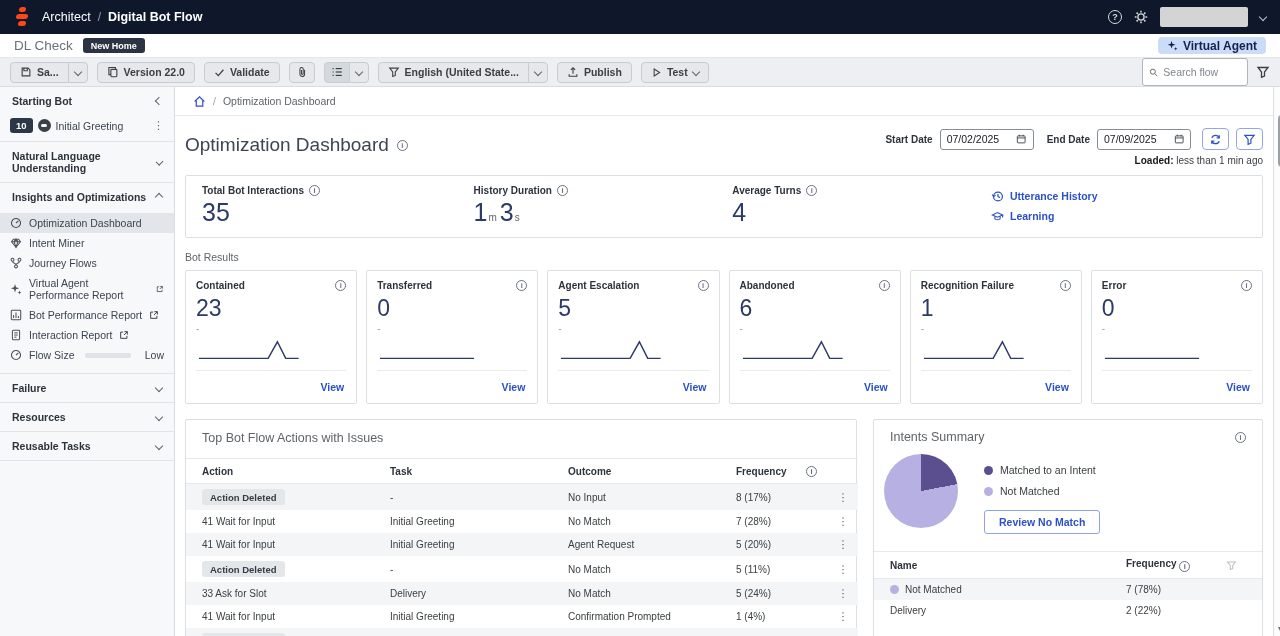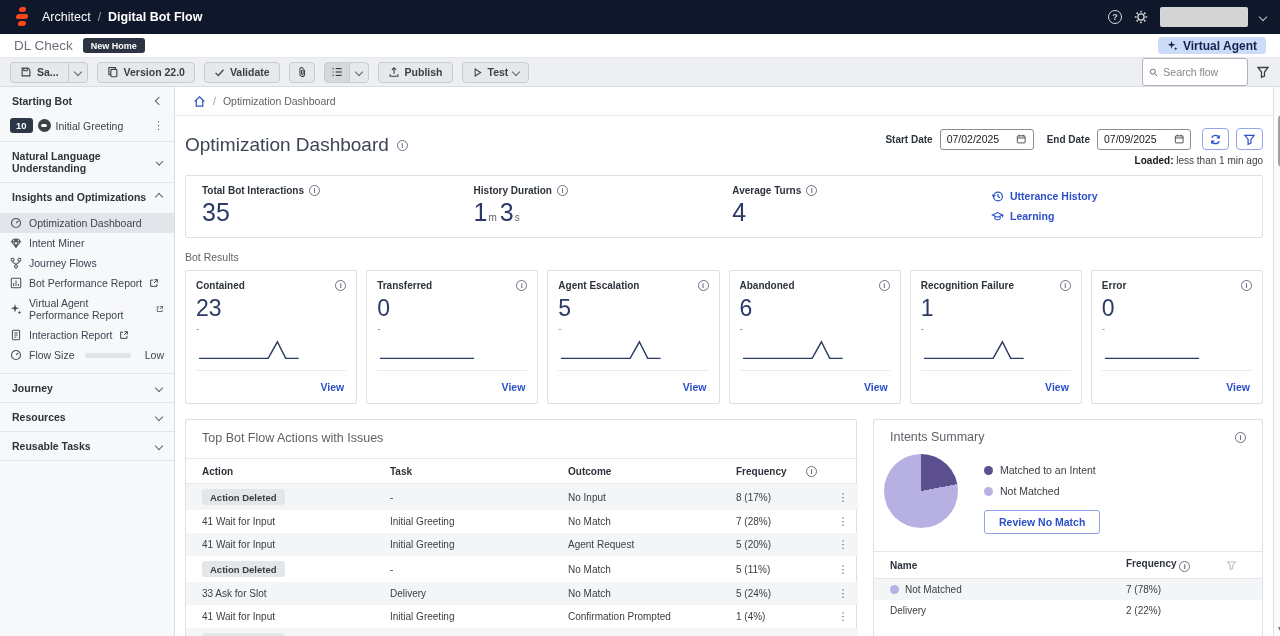--- a/index.html
+++ b/index.html
@@ -227,20 +227,31 @@
           <line x1="5.5" y1="11" x2="12.5" y2="11"></line>
           <line x1="1.8" y1="3" x2="3.2" y2="3"></line>
           <line x1="1.8" y1="7" x2="3.2" y2="7"></line>
           <line x1="1.8" y1="11" x2="3.2" y2="11"></line>
         </svg>
     </button>
     <button class="tb-btn icon-only">
         <span class="chev down dark"></span>
       </button>
   </span>
+  <span class="tb-group">
+    <button class="tb-btn">
+      <svg width="12" height="12" viewBox="0 0 14 14" fill="none" stroke="#3c4043" stroke-width="1.3">
+          <path d="M2 2.5 H12 L8.5 7 V11 L5.5 12.2 V7 Z"></path>
+        </svg>
+      <span>English (United State...</span>
+    </button>
+    <button class="tb-btn icon-only">
+        <span class="chev down dark"></span>
+      </button>
+  </span>
   <button class="tb-btn">
     <svg width="12" height="12" viewBox="0 0 14 14" fill="none" stroke="#3c4043" stroke-width="1.3">
         <path d="M2.5 9.5 V12 H11.5 V9.5"></path>
         <line x1="7" y1="2.2" x2="7" y2="9"></line>
         <polyline points="4.5,4.6 7,2.2 9.5,4.6"></polyline>
       </svg>
     <span>Publish</span>
   </button>
   <button class="tb-btn">
     <svg width="11" height="11" viewBox="0 0 14 14" fill="none" stroke="#3c4043" stroke-width="1.3">
@@ -307,39 +318,39 @@
         <div class="nav-item">
           <svg class="ni-icon" width="12" height="12" viewBox="0 0 14 14" fill="none" stroke="currentColor" stroke-width="1.2">
               <circle cx="3" cy="3.2" r="1.7"></circle>
               <circle cx="11" cy="3.2" r="1.7"></circle>
               <circle cx="7" cy="11" r="1.7"></circle>
               <path d="M3 5 C3 8 7 6.5 7 9.2 M11 5 C11 8 7 6.5 7 9.2"></path>
             </svg>
           <span>Journey Flows</span>
         </div>
         <div class="nav-item">
+          <svg class="ni-icon" width="12" height="12" viewBox="0 0 12 12" fill="currentColor">
+              <path d="M5 1 L6 4.2 L9.2 5.2 L6 6.2 L5 9.4 L4 6.2 L0.8 5.2 L4 4.2 Z"></path>
+              <path d="M9.5 7.5 L10 9 L11.5 9.5 L10 10 L9.5 11.5 L9 10 L7.5 9.5 L9 9 Z"></path>
+            </svg>
+          <span>Virtual Agent Performance Report</span>
+          <svg width="10" height="10" viewBox="0 0 12 12" fill="none" stroke="currentColor" stroke-width="1.2">
+              <path d="M5 2.5 H2 V10 H9.5 V7"></path>
+              <polyline points="6.5,2 10,2 10,5.5"></polyline>
+              <line x1="6" y1="6" x2="10" y2="2"></line>
+            </svg>
+        </div>
+        <div class="nav-item">
           <svg class="ni-icon" width="12" height="12" viewBox="0 0 14 14" fill="none" stroke="currentColor" stroke-width="1.2">
               <rect x="1.5" y="1.5" width="11" height="11" rx="1"></rect>
               <line x1="4.2" y1="10.5" x2="4.2" y2="7"></line>
               <line x1="7" y1="10.5" x2="7" y2="4.2"></line>
               <line x1="9.8" y1="10.5" x2="9.8" y2="8.2"></line>
             </svg>
           <span>Bot Performance Report</span>
-          <svg width="10" height="10" viewBox="0 0 12 12" fill="none" stroke="currentColor" stroke-width="1.2">
-              <path d="M5 2.5 H2 V10 H9.5 V7"></path>
-              <polyline points="6.5,2 10,2 10,5.5"></polyline>
-              <line x1="6" y1="6" x2="10" y2="2"></line>
-            </svg>
-        </div>
-        <div class="nav-item">
-          <svg class="ni-icon" width="12" height="12" viewBox="0 0 12 12" fill="currentColor">
-              <path d="M5 1 L6 4.2 L9.2 5.2 L6 6.2 L5 9.4 L4 6.2 L0.8 5.2 L4 4.2 Z"></path>
-              <path d="M9.5 7.5 L10 9 L11.5 9.5 L10 10 L9.5 11.5 L9 10 L7.5 9.5 L9 9 Z"></path>
-            </svg>
-          <span>Virtual Agent Performance Report</span>
           <svg width="10" height="10" viewBox="0 0 12 12" fill="none" stroke="currentColor" stroke-width="1.2">
               <path d="M5 2.5 H2 V10 H9.5 V7"></path>
               <polyline points="6.5,2 10,2 10,5.5"></polyline>
               <line x1="6" y1="6" x2="10" y2="2"></line>
             </svg>
         </div>
         <div class="nav-item">
           <svg class="ni-icon" width="12" height="12" viewBox="0 0 14 14" fill="none" stroke="currentColor" stroke-width="1.2">
               <rect x="2.8" y="1.5" width="8.4" height="11" rx="1"></rect>
               <line x1="5" y1="4.5" x2="9" y2="4.5"></line>
@@ -359,21 +370,21 @@
               <line x1="7" y1="7" x2="9.8" y2="4.6"></line>
             </svg>
           <span>Flow Size</span>
           <span class="flowsize-track"><span class="flowsize-fill"></span></span>
           <span class="flowsize-level">Low</span>
         </div>
       </div>
     </div>
     <div class="side-sec">
       <div class="side-sec-header">
-        <span>Journey</span>
+        <span>Failure</span>
         <span class="chev down dark"></span>
       </div>
     </div>
     <div class="side-sec">
       <div class="side-sec-header">
         <span>Resources</span>
         <span class="chev down dark"></span>
       </div>
     </div>
     <div class="side-sec" style="border-bottom:1px solid #e2e4e8;">

